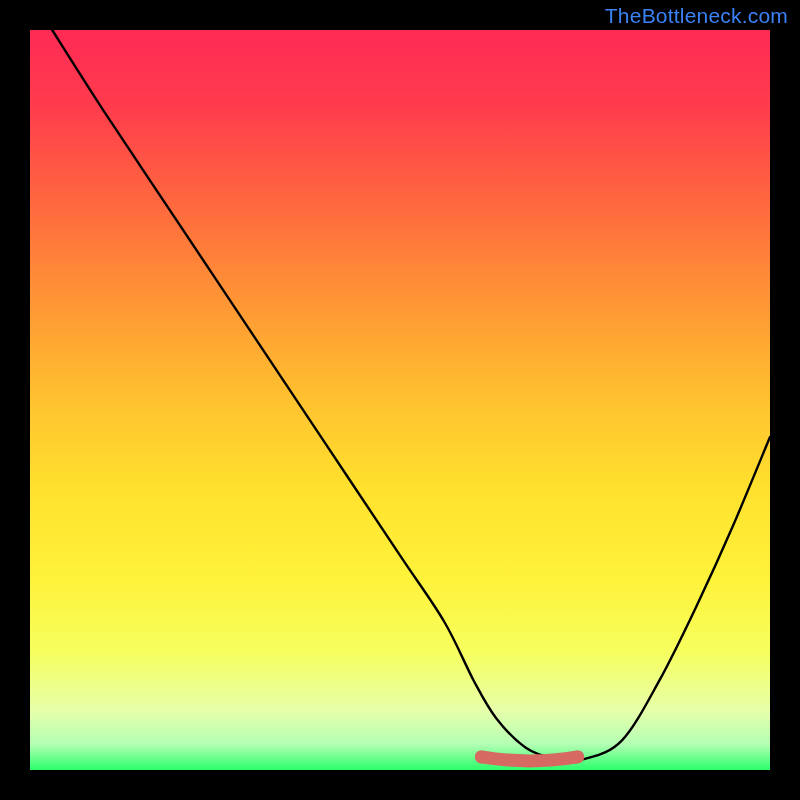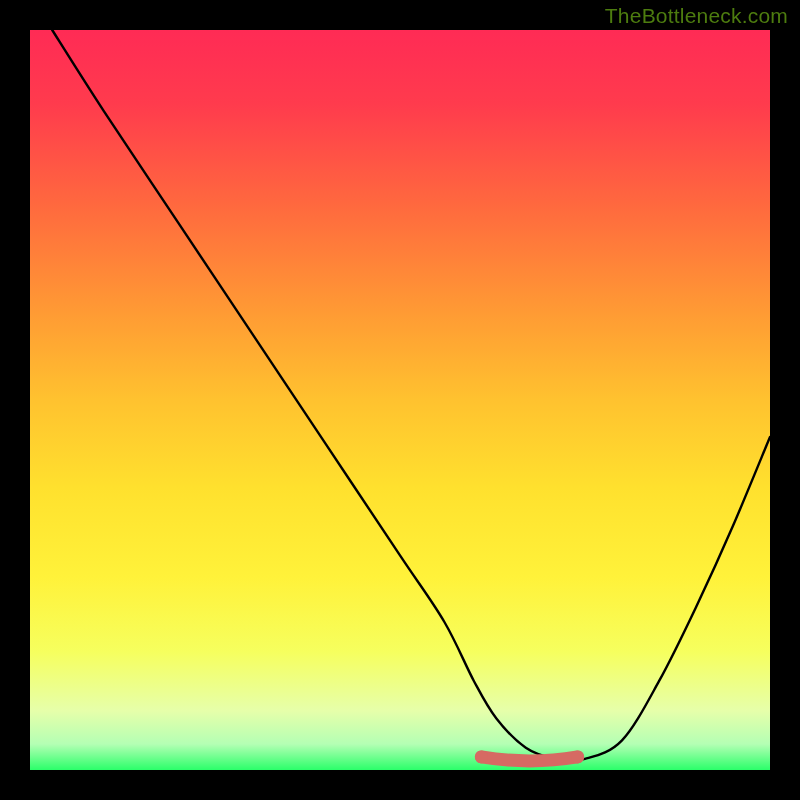--- a/index.html
+++ b/index.html
@@ -45,21 +45,21 @@
     width: 740px;
     height: 740px;
     overflow: visible;
   }
   .watermark {
     position: absolute;
     top: 4px;
     right: 12px;
     font-family: Arial, Helvetica, sans-serif;
     font-size: 21px;
-    color: #4d7c0f;
+    color: #3b82f6;
     letter-spacing: 0.2px;
     user-select: none;
   }
 </style>
 </head>
 <body>
 
 <div class="frame">
   <div class="plot">
     <svg viewBox="0 0 740 740">

